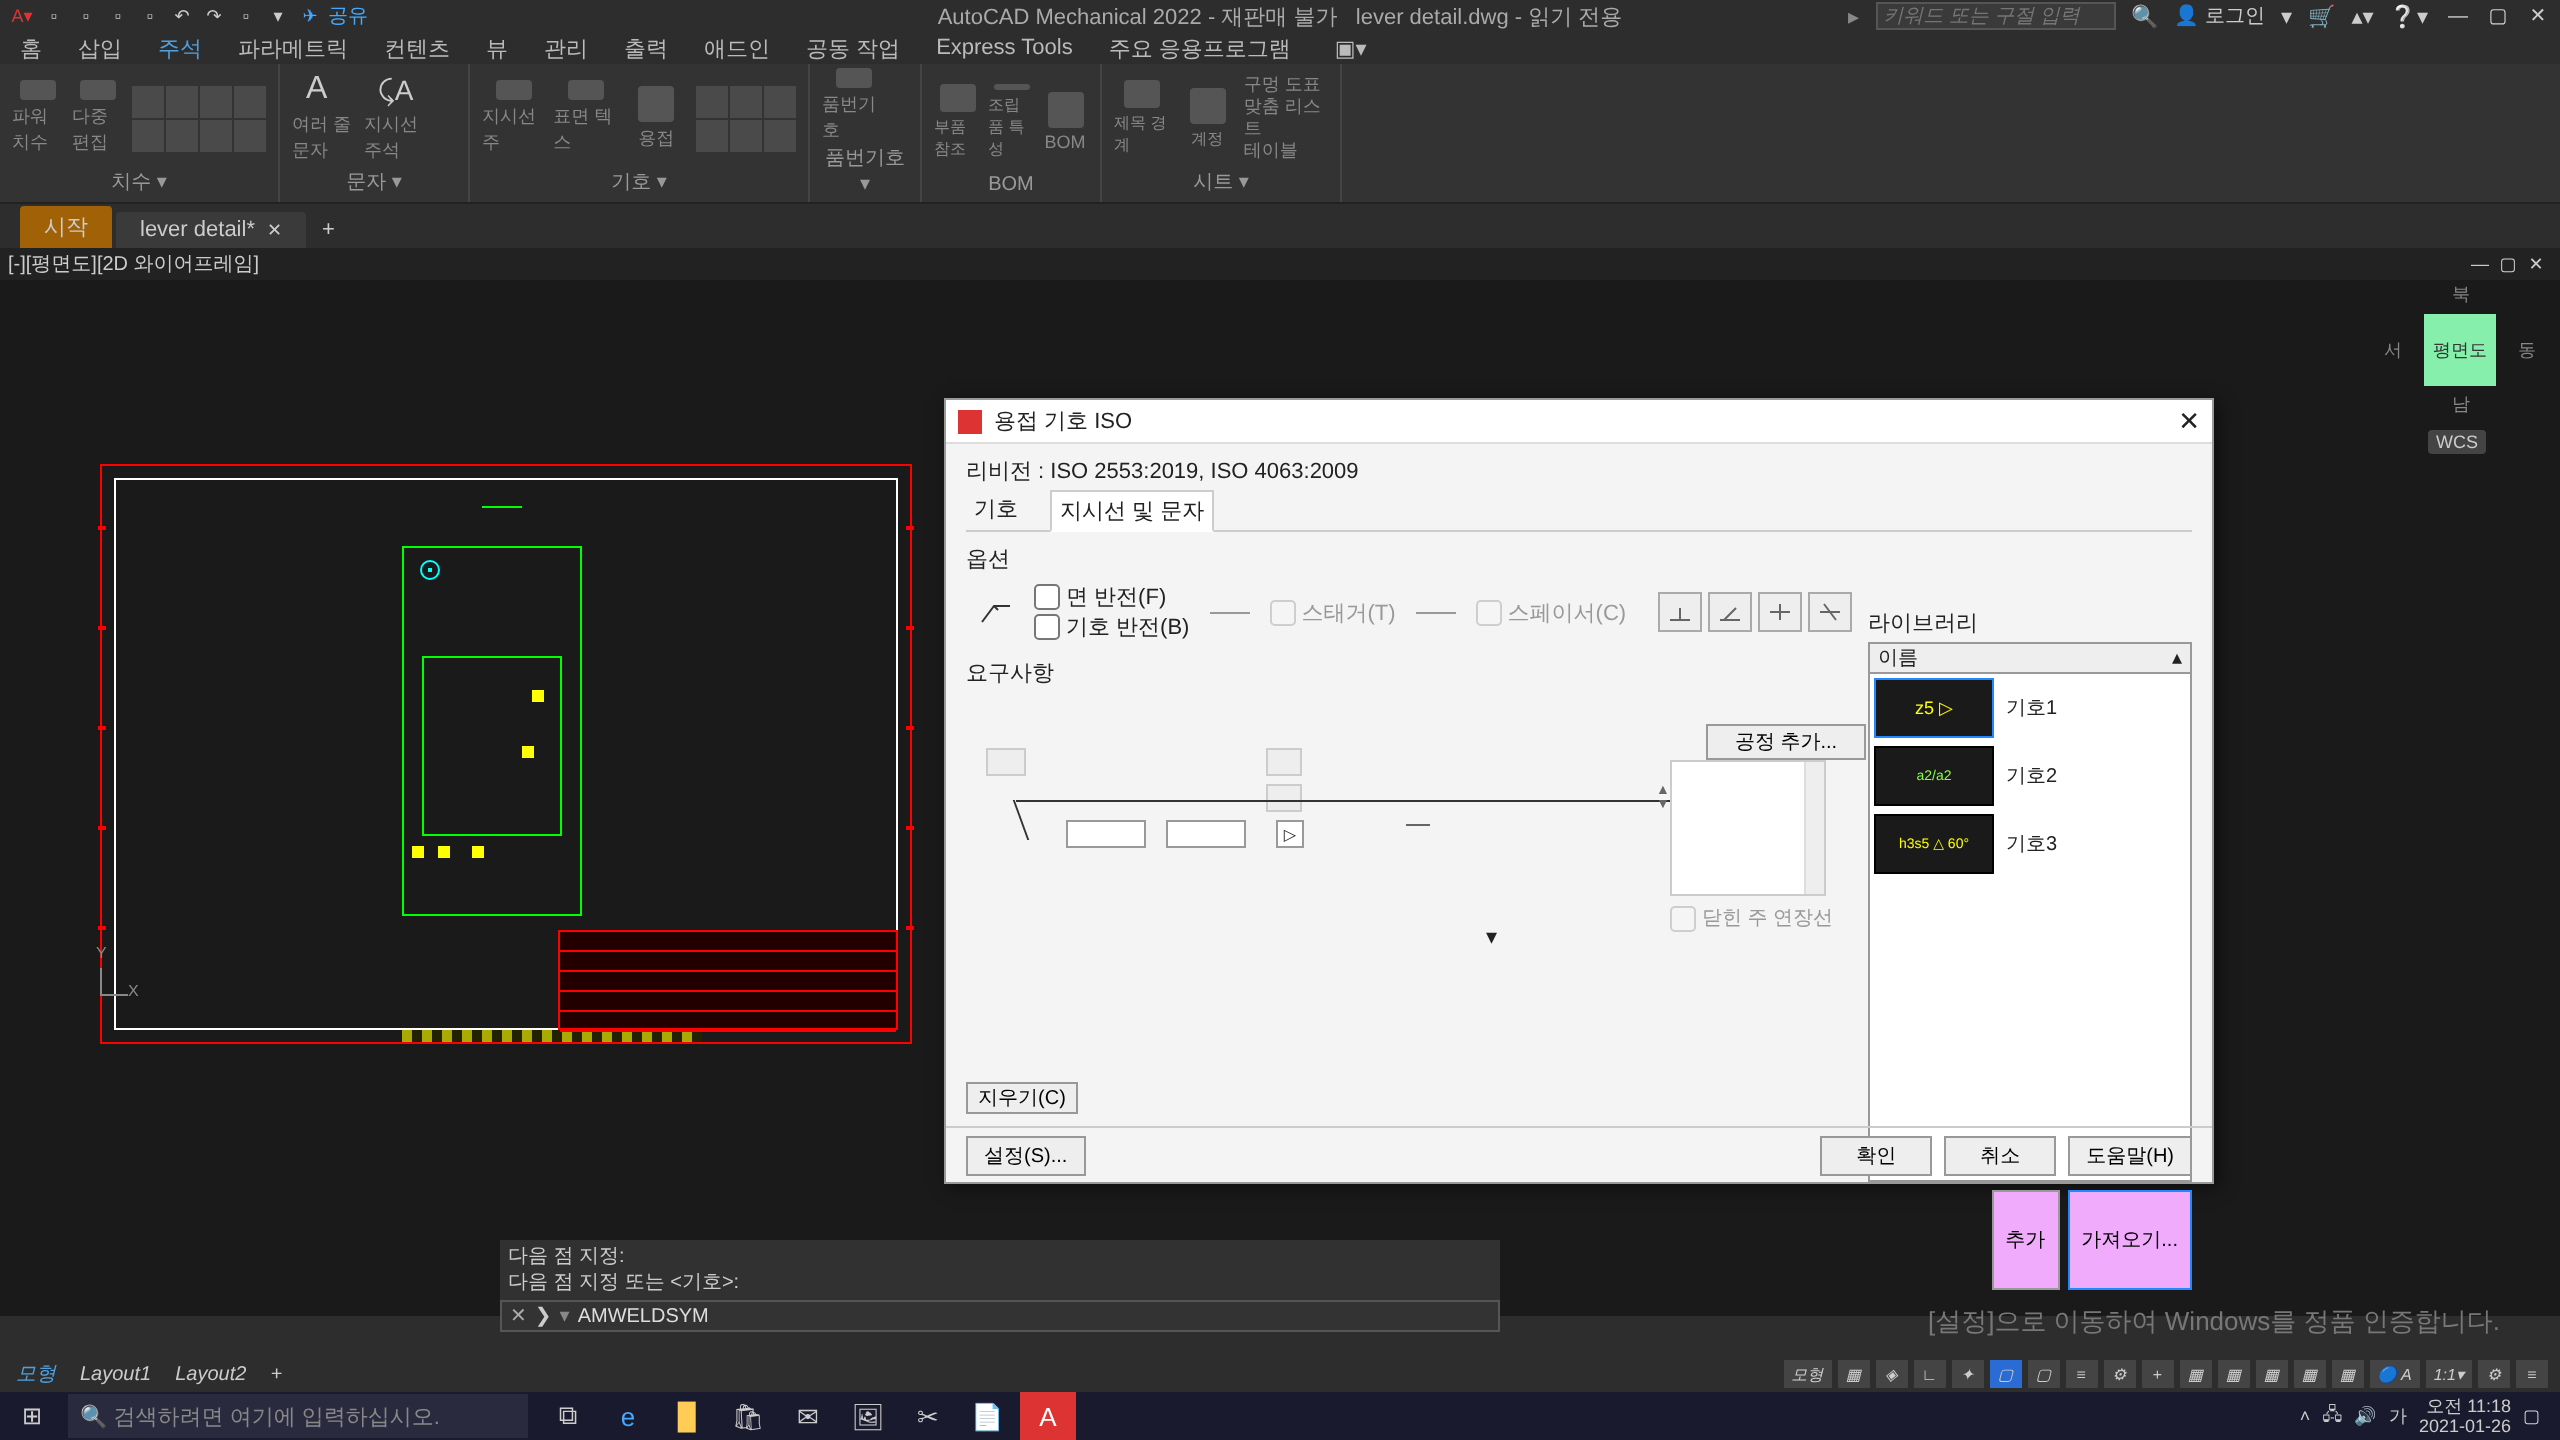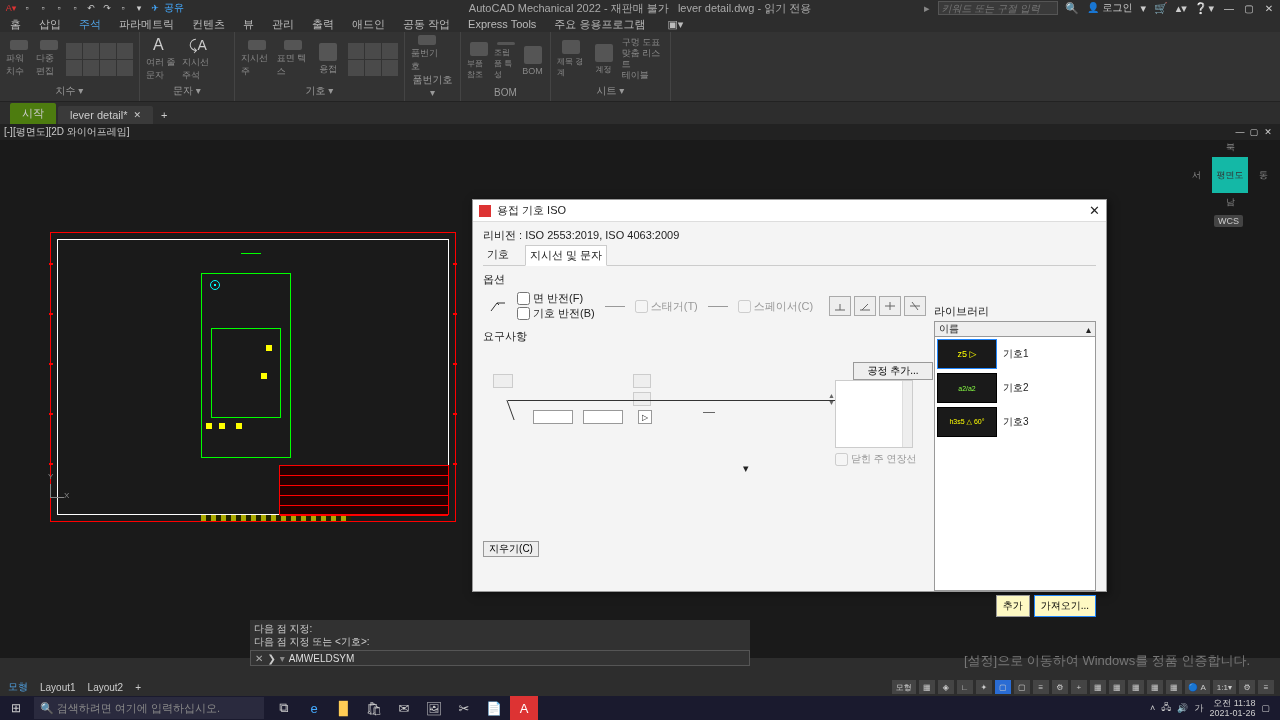--- a/index.html
+++ b/index.html
@@ -25,21 +25,21 @@
 .ribbon-panel { border-right: 1px solid #444; padding: 2px 6px; display: flex; flex-direction: column; justify-content: space-between; }
 .ribbon-panel .content { flex: 1; display: flex; align-items: center; gap: 4px; }
 .ribbon-panel .label { text-align: center; font-size: 10px; color: #999; padding-bottom: 1px; }
 .ribbon-icon { width: 32px; height: 38px; display: flex; flex-direction: column; align-items: center; justify-content: center; font-size: 9px; color: #888; }
 .ribbon-icon .icn { width: 18px; height: 18px; background: #555; border-radius: 2px; margin-bottom: 2px; }
 .small-grid { display: grid; grid-template-columns: repeat(4, 16px); gap: 1px; }
 .small-grid .s { width: 16px; height: 16px; background: #4a4a4a; }
 
 
 .doctabs { height: 22px; background: #2d2d2d; display: flex; align-items: flex-end; padding-left: 10px; gap: 2px; }
-.doctab { padding: 3px 12px; background: #4d7c0f; font-size: 11px; border-radius: 2px 2px 0 0; display: flex; align-items: center; gap: 6px; }
+.doctab { padding: 3px 12px; background: #a16207; font-size: 11px; border-radius: 2px 2px 0 0; display: flex; align-items: center; gap: 6px; }
 .doctab.active { background: #3a3a3a; }
 .doctab .close { font-size: 9px; }
 
 
 .viewport-label { height: 16px; background: #222; padding-left: 4px; font-size: 10px; display: flex; align-items: center; justify-content: space-between; }
 .viewport-label .vpr { display: flex; gap: 2px; padding-right: 6px; }
 .viewport-label .vpr span { width: 12px; height: 10px; font-size: 9px; display:flex; align-items:center; justify-content:center; }
 
 
 .canvas-area { position: absolute; top: 140px; left: 0; right: 0; bottom: 62px; background: #1a1a1a; }
@@ -51,36 +51,36 @@
 .drawing .dot { position: absolute; left: 159px; top: 47px; width: 10px; height: 10px; border: 1px solid #0ff; border-radius: 50%; }
 .drawing .dot::after { content:''; position:absolute; left:3px; top:3px; width:2px; height:2px; background:#0ff; }
 .drawing .ruler { position: absolute; bottom: 0; left: 150px; width: 150px; height: 6px; background: repeating-linear-gradient(90deg,#aa0 0,#aa0 5px,#220 5px,#220 10px); }
 .drawing .title-block { position: absolute; right: 6px; bottom: 6px; width: 170px; height: 50px; border: 1px solid #f00; background: #200; }
 .drawing .title-block .row { height: 10px; border-bottom: 1px solid #f00; font-size: 6px; color: #f44; padding-left: 2px; }
 .drawing .tick { position: absolute; width: 4px; height: 2px; background: #f00; }
 .axis { position: absolute; left: 50px; top: 338px; font-size: 8px; color: #888; }
 
 
 .navcube { position: absolute; right: 20px; top: 145px; width: 60px; height: 60px; }
-.navcube .face { width: 36px; height: 36px; background: #14b8a6; position: absolute; left: 12px; top: 12px; display: flex; align-items: center; justify-content: center; font-size: 9px; color: #333; }
+.navcube .face { width: 36px; height: 36px; background: #86efac; position: absolute; left: 12px; top: 12px; display: flex; align-items: center; justify-content: center; font-size: 9px; color: #333; }
 .navcube .n { position: absolute; font-size: 9px; color: #888; }
 .navcube .wcs { position: absolute; top: 70px; left: 14px; background: #444; padding: 1px 4px; font-size: 9px; border-radius: 2px; }
 
 
 .cmdarea { position: absolute; bottom: 42px; left: 250px; width: 500px; height: 58px; }
 .cmdhist { background: rgba(60,60,60,0.7); font-size: 10px; padding: 2px 4px; line-height: 13px; }
 .cmdline { background: #333; height: 16px; display: flex; align-items: center; padding: 0 4px; font-size: 10px; gap: 4px; border: 1px solid #555; }
 .cmdline .x { color: #aaa; }
 
 
 .watermark { position: absolute; right: 30px; bottom: 50px; text-align: left; color: #777; font-size: 13px; }
 .watermark .big { font-size: 17px; color: #888; }
 
 
-.layouttabs { position: absolute; bottom: 24px; left: 0; right: 0; height: 18px; background: #2d2d2d; display: flex; align-items: center; padding-left: 8px; gap: 12px; font-size: 10px; }
+.layouttabs { position: absolute; bottom: 24px; left: 0; right: 0; height: 18px; background: #2d2d2d; display: flex; align-items: center; padding-left: 8px; gap: 12px; font-size: 10px; font-style: italic; }
 .layouttabs .lt.active { color: #50a0e0; }
 .status-right { margin-left: auto; display: flex; gap: 3px; padding-right: 6px; }
 .status-right .sb { width: 16px; height: 14px; background: #444; font-size: 8px; display:flex; align-items:center; justify-content:center; }
 
 
 .taskbar { position: absolute; bottom: 0; left: 0; right: 0; height: 24px; background: #1a1a2e; display: flex; align-items: center; }
 .taskbar .start { width: 32px; height: 24px; display: flex; align-items: center; justify-content: center; font-size: 12px; }
 .taskbar .searchwin { background: #2a2a3e; height: 22px; width: 230px; margin-left: 2px; display: flex; align-items: center; padding: 0 6px; font-size: 11px; color: #888; }
 .taskbar .apps { display: flex; gap: 2px; margin-left: 6px; }
 .taskbar .app { width: 28px; height: 24px; display: flex; align-items: center; justify-content: center; font-size: 13px; }
@@ -121,21 +121,21 @@
 
 .dialog .library { position: absolute; right: 10px; top: 56px; width: 162px; }
 .dialog .library .lib-hdr { font-size: 11px; margin-bottom: 2px; margin-top: 48px; }
 .dialog .library .lib-head { border: 1px solid #999; background: #eee; height: 16px; display: flex; align-items: center; justify-content: space-between; padding: 0 4px; font-size: 10px; }
 .dialog .library .lib-list { border: 1px solid #999; border-top: none; height: 254px; background: #fff; overflow: hidden; }
 .dialog .library .lib-item { display: flex; align-items: center; height: 34px; gap: 6px; padding: 0 2px; }
 .dialog .library .lib-item .thumb { width: 60px; height: 30px; background: #1a1a1a; color: #ff0; font-size: 9px; display: flex; align-items: center; justify-content: center; border: 1px solid #000; }
 .dialog .library .lib-item.sel .thumb { border: 1px solid #28f; }
 .dialog .library .lib-item .lname { font-size: 10px; }
 .dialog .library .lib-btns { display: flex; gap: 4px; justify-content: flex-end; margin-top: 4px; }
-.dialog .library .lib-btns button { font-size: 10px; padding: 3px 6px; border: 1px solid #999; background: #fef9c3; }
+.dialog .library .lib-btns button { font-size: 10px; padding: 17px 6px; border: 1px solid #999; background: #f0abfc; }
 .dialog .library .lib-btns button.hl { border: 1px solid #28f; }
 
 .dialog .clear-btn { position: absolute; left: 10px; bottom: 34px; width: 56px; height: 16px; font-size: 10px; border: 1px solid #999; background: #eee; }
 .dialog .footer { position: absolute; left: 0; right: 0; bottom: 0; height: 28px; border-top: 1px solid #ccc; display: flex; align-items: center; padding: 0 10px; }
 .dialog .footer button { font-size: 10px; padding: 2px 8px; border: 1px solid #999; background: #eee; min-width: 56px; }
 .dialog .footer .spacer { flex: 1; }
 .dialog .footer .rbtns { display: flex; gap: 6px; }
 
 .sym-icon { width: 18px; height: 14px; display: inline-block; }
 </style>
@@ -557,13 +557,22 @@
       </div>
     </div>
     <div class="lib-btns">
       <button>추가</button>
       <button class="hl">가져오기...</button>
     </div>
   </div>
 
   <button class="clear-btn">지우기(C)</button>
 
+  <div class="footer">
+    <button>설정(S)...</button>
+    <div class="spacer"></div>
+    <div class="rbtns">
+      <button>확인</button>
+      <button>취소</button>
+      <button>도움말(H)</button>
+    </div>
+  </div>
 </div>
 
 </body></html>

